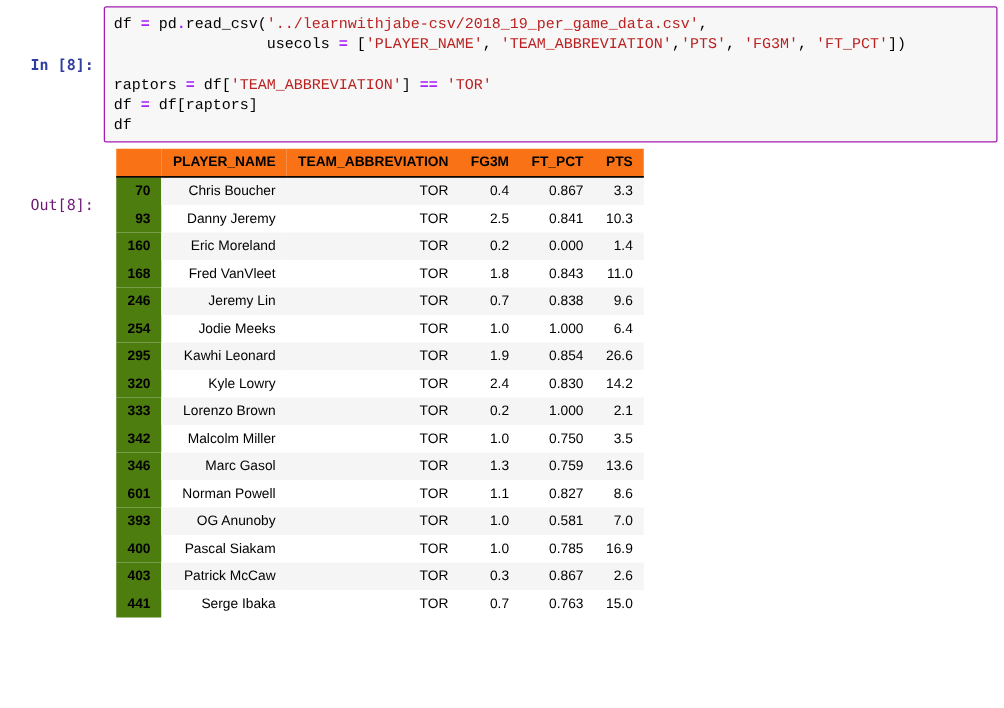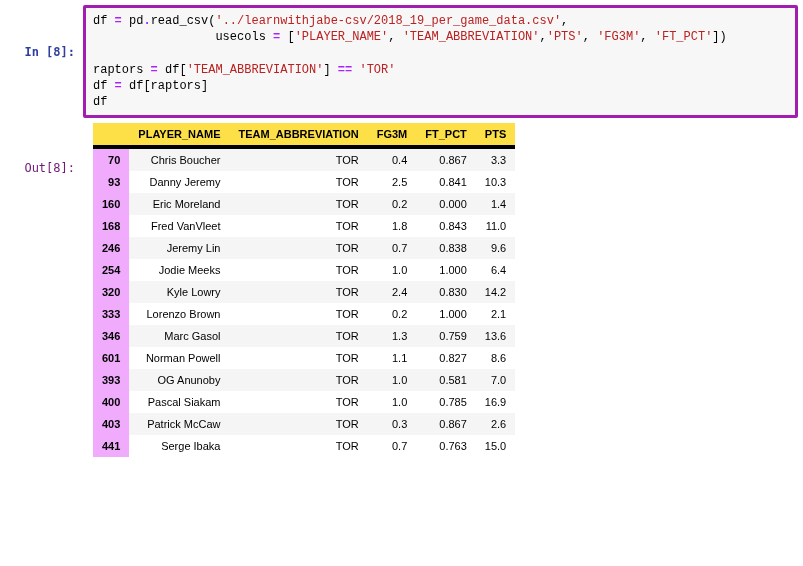--- a/index.html
+++ b/index.html
@@ -20,21 +20,21 @@
       font-family: monospace;
       font-size: 12px;
       padding: 4px 8px 0 0;
       flex-shrink: 0;
       margin-top: 36px;
     }
     .in-prompt { color: #303F9F; font-weight: bold;}
     .out-prompt { color: #701a75; }
     .input-area {
       flex: 1;
-      border: 3px solid #a21caf;
+      border: 1px solid #a21caf;
       border-radius: 2px;
       background: #f7f7f7;
       padding: 5px 7px;
       font-family: Menlo, Monaco, "Courier New", monospace;
       font-size: 12px;
       line-height: 1.35;
       white-space: pre;
     }
     .output-area {
       flex: 1;
@@ -45,26 +45,26 @@
       font-size: 11px;
       margin-top: 2px;
     }
     table.dataframe th, table.dataframe td {
       padding: 5px 9px;
       text-align: right;
       border: none;
     }
     table.dataframe thead th {
       font-weight: bold;
-      border-bottom: 4px solid #000000;
-      background: #fde047;
+      border-bottom: 1px solid #000000;
+      background: #f97316;
     }
     table.dataframe tbody th {
       font-weight: bold;
-      background: #f0abfc;
+      background: #4d7c0f;
     }
     table.dataframe tbody tr:nth-child(odd) td {
       background: #f5f5f5;
     }
     
     .c-op { color: #AA22FF; font-weight: bold; }
     .c-str { color: #BA2121; }
     .c-name { color: #000; }
   </style>
 </head>
@@ -137,34 +137,50 @@
           </tr>
           <tr>
             <th>254</th>
             <td>Jodie Meeks</td>
             <td>TOR</td>
             <td>1.0</td>
             <td>1.000</td>
             <td>6.4</td>
           </tr>
           <tr>
+            <th>295</th>
+            <td>Kawhi Leonard</td>
+            <td>TOR</td>
+            <td>1.9</td>
+            <td>0.854</td>
+            <td>26.6</td>
+          </tr>
+          <tr>
             <th>320</th>
             <td>Kyle Lowry</td>
             <td>TOR</td>
             <td>2.4</td>
             <td>0.830</td>
             <td>14.2</td>
           </tr>
           <tr>
             <th>333</th>
             <td>Lorenzo Brown</td>
             <td>TOR</td>
             <td>0.2</td>
             <td>1.000</td>
             <td>2.1</td>
+          </tr>
+          <tr>
+            <th>342</th>
+            <td>Malcolm Miller</td>
+            <td>TOR</td>
+            <td>1.0</td>
+            <td>0.750</td>
+            <td>3.5</td>
           </tr>
           <tr>
             <th>346</th>
             <td>Marc Gasol</td>
             <td>TOR</td>
             <td>1.3</td>
             <td>0.759</td>
             <td>13.6</td>
           </tr>
           <tr>

